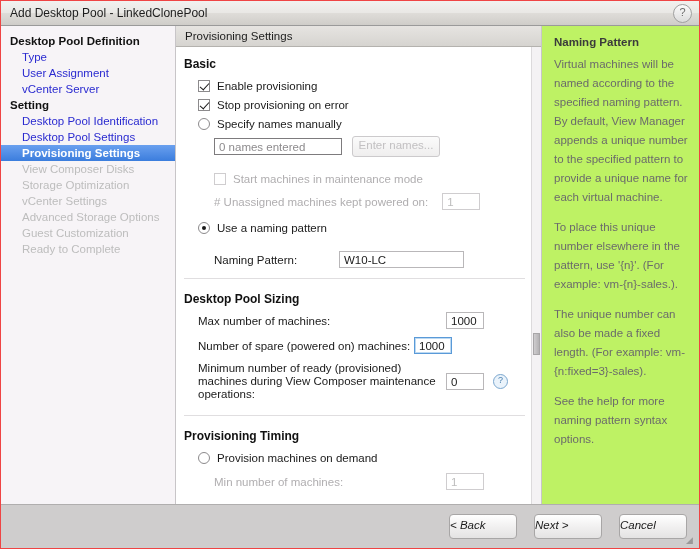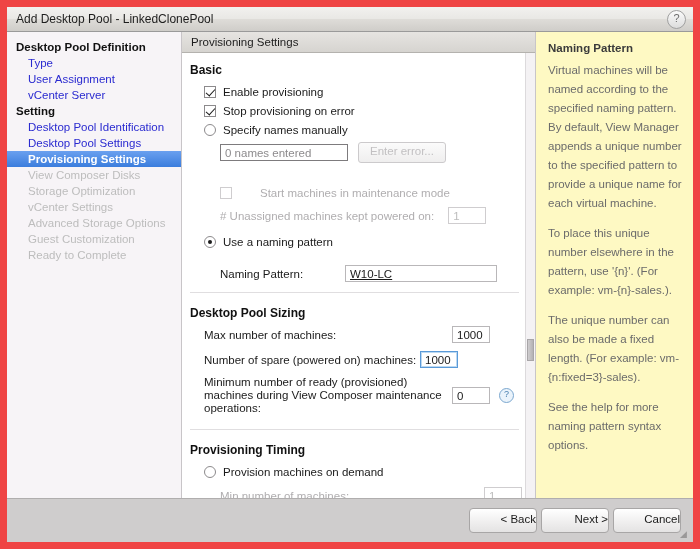--- a/index.html
+++ b/index.html
@@ -13,21 +13,21 @@
     font-family: "Liberation Sans", sans-serif;
     font-size: 11px;
     color: #1a1a1a;
     overflow: hidden;
   }
   .window {
     position: relative;
     width: 700px;
     height: 549px;
     box-sizing: border-box;
-    border: 7px solid #ef4444;
+    border: 1px solid #ef4444;
     background: #ffffff;
     display: flex;
     flex-direction: column;
   }
   
   .titlebar {
     height: 25px;
     flex: 0 0 25px;
     background: linear-gradient(to bottom, #f2f1ef 0%, #e9e8e5 48%, #dedcd8 52%, #cfcdc9 100%);
     border-bottom: 1px solid #9a9a9a;
@@ -247,21 +247,21 @@
   .multiline {
     font-size: 11.5px;
     color: #1a1a1a;
     line-height: 13px;
     max-width: 250px;
   }
   
   .helppanel {
     width: 157px;
     flex: 0 0 157px;
-    background: #fef9c3;
+    background: #bef264;
     padding: 10px 11px 0 12px;
     box-sizing: border-box;
   }
   .help-title {
     font-weight: bold;
     font-size: 11.5px;
     color: #3b3b3b;
     margin-bottom: 7px;
   }
   .help-p {
@@ -279,29 +279,30 @@
     display: flex;
     align-items: center;
     justify-content: flex-end;
     padding-right: 12px;
     box-sizing: border-box;
     position: relative;
   }
   .btn {
     height: 23px;
     min-width: 66px;
-    margin-left: 4px;
+    margin-left: 17px;
     border: 1px solid #a8a6a6;
     border-radius: 4px;
     background: linear-gradient(to bottom,#ffffff,#f0efef 55%,#e4e3e3);
     font-family: "Liberation Sans", sans-serif;
     font-size: 11.5px;
     color: #1a1a1a;
     line-height: 21px;
-    text-align: right;
+    text-align: left;
+    font-style: italic;
   }
   .grip {
     position: absolute;
     right: 3px; bottom: 2px;
     width: 10px; height: 10px;
     color: #9a9898;
     font-size: 9px;
     line-height: 9px;
   }
 </style>
@@ -354,41 +355,41 @@
         </div>
 
 
         <div class="row ind1">
           <span class="rb"></span>
           <span class="lbl">Specify names manually</span>
         </div>
 
         <div class="row ind2" style="margin-top:3px;">
           <input class="inp ghost" style="width: 128px;" readonly="" value="0 names entered">
-          <span class="btn-sm" style="margin-left:10px;">Enter error...</span>
-        </div>
-
-        <div class="row ind2" style="margin-top:20px;gap:21px;">
+          <span class="btn-sm" style="margin-left:10px;">Enter names...</span>
+        </div>
+
+        <div class="row ind2" style="margin-top:12px;">
           <span class="cb dim"></span>
           <span class="lbl dim">Start machines in maintenance mode</span>
         </div>
 
         <div class="row ind2" style="margin-top:4px;">
           <span class="lbl dim"># Unassigned machines kept powered on:</span>
           <input class="inp dim numinp" style="margin-left: 14px;" readonly="" value="1">
         </div>
 
         <div class="row ind1" style="margin-top:7px;">
           <span class="rb sel"></span>
           <span class="lbl">Use a naming pattern</span>
         </div>
 
         <div class="row ind2" style="margin-top:13px;">
           <span class="lbl" style="width:125px;">Naming Pattern:</span>
-          <input class="inp light" style="width: 152px; text-decoration: underline;" value="W10-LC">
+          <input class="inp light" style="width: 125px;" value="W10-LC">
         </div>
 
         <div class="sep"></div>
 
         <div class="sect spaced">Desktop Pool Sizing</div>
 
         <div class="row ind1" style="margin-top:4px;">
           <span class="lbl" style="width:248px;">Max number of machines:</span>
           <input class="inp light numinp" value="1000" style="">
         </div>
@@ -406,21 +407,21 @@
 
         <div class="sep" style="margin-top:14px;"></div>
 
         <div class="sect spaced">Provisioning Timing</div>
 
         <div class="row ind1" style="margin-top:4px;">
           <span class="rb"></span>
           <span class="lbl">Provision machines on demand</span>
         </div>
 
-        <div class="row ind2" style="margin-top:5px;gap:32px;">
+        <div class="row ind2" style="margin-top:5px;">
           <span class="lbl dim" style="width:232px;">Min number of machines:</span>
           <input class="inp dim numinp" readonly="" value="1" style="">
         </div>
 
         <div class="sbtrack">
           <div class="sbthumb"></div>
         </div>
       </div>
     </div>
 

